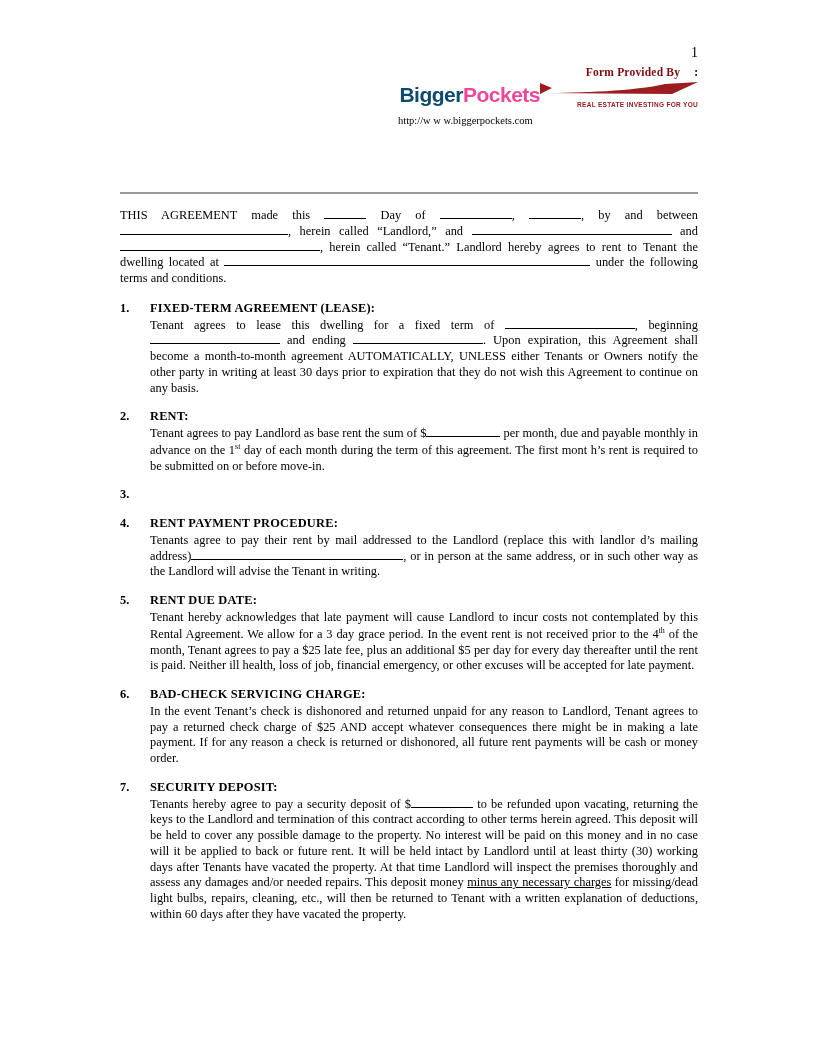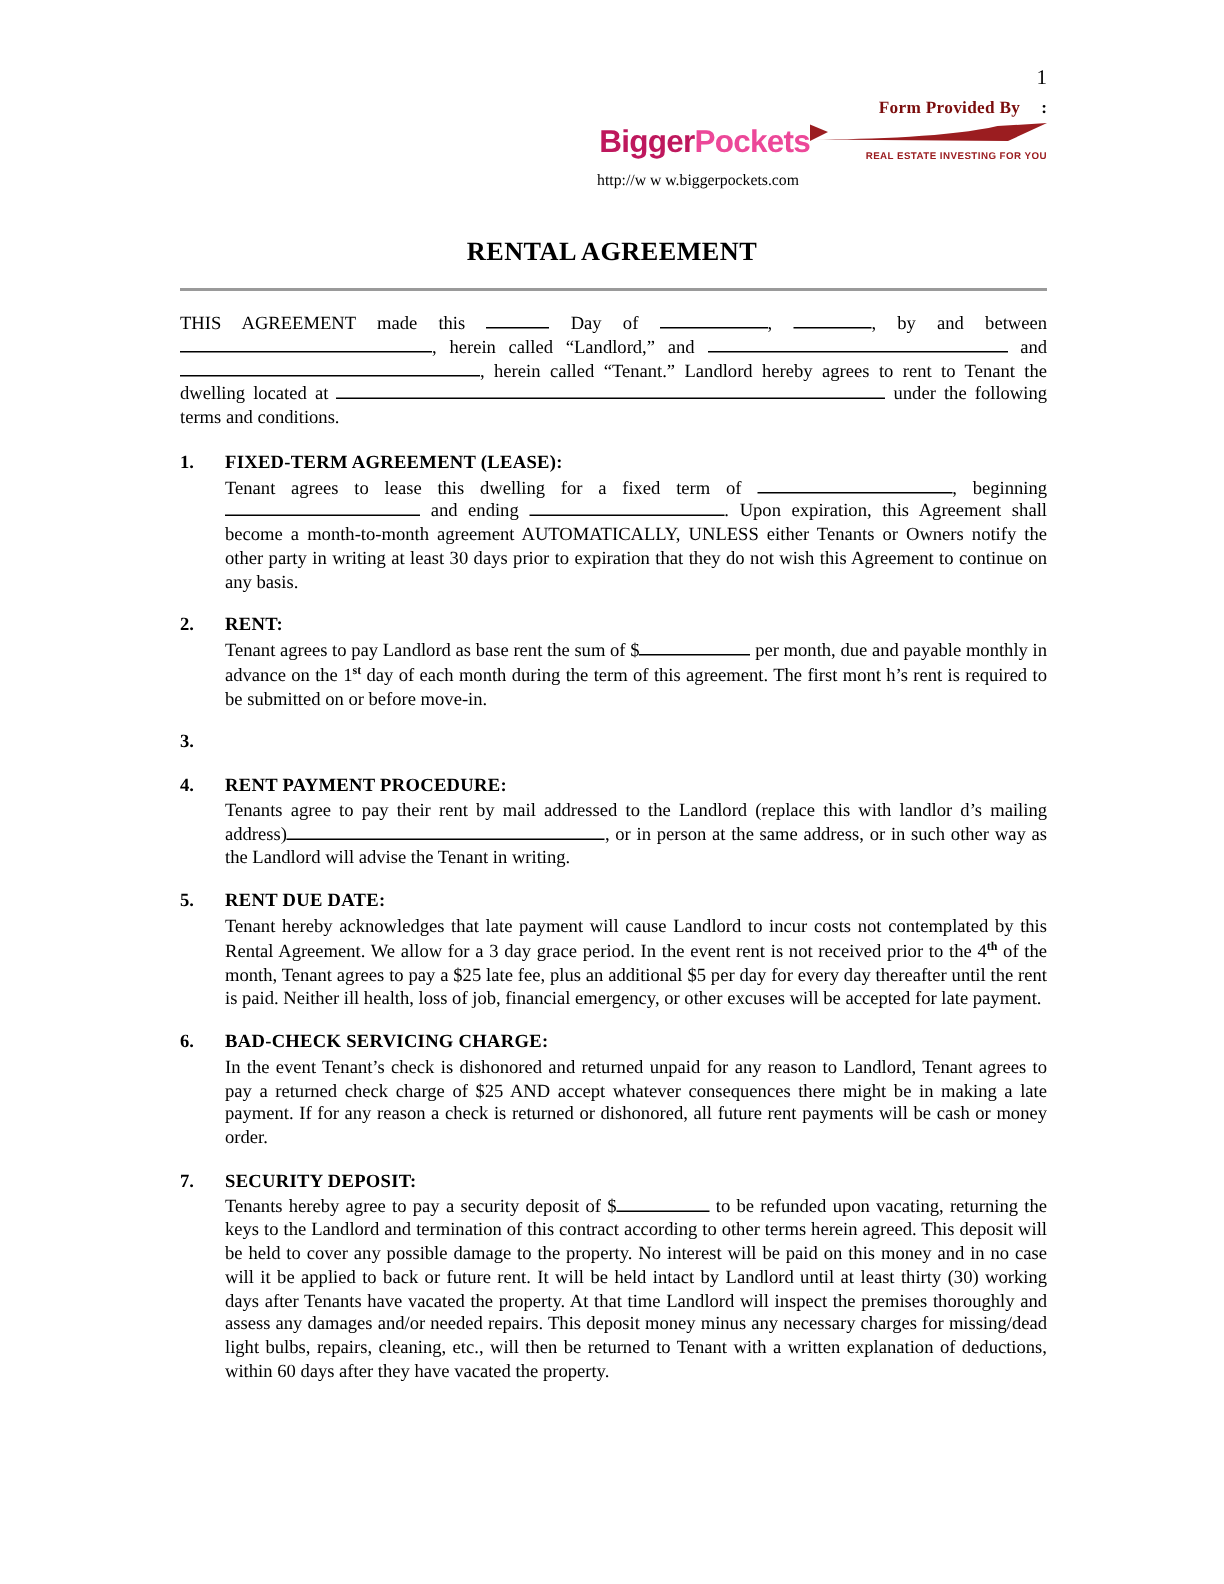--- a/index.html
+++ b/index.html
@@ -59,21 +59,21 @@
     line-height: 1;
   }
   .logo-word {
     font-family: "Liberation Sans", sans-serif;
     font-weight: bold;
     font-size: 21px;
     letter-spacing: -0.5px;
     color: #2c3e76;
     display: inline-block;
   }
-  .logo-word .bigger { color: #be185d; }
+  .logo-word .bigger { color: #0c4a6e; }
   .logo-word .pockets { color: #ec4899; }
   .logo-swoosh {
     display: block;
     margin-top: -2px;
   }
   .logo-tag {
     font-family: "Liberation Sans", sans-serif;
     font-size: 6.5px;
     font-weight: bold;
     color: #9b1d20;
@@ -155,22 +155,22 @@
     font-weight: bold;
     font-size: 12.4px;
     letter-spacing: 0.2px;
     margin-bottom: 1px;
   }
   .clause-text {
     text-align: justify;
     font-size: 12.4px;
     line-height: 1.27;
   }
-  sup { font-size: 8px; vertical-align: super; font-weight: bold; }
-  .u { }
+  sup { font-size: 8px; vertical-align: super; }
+  .u { text-decoration: underline; }
 </style>
 </head>
 <body>
 
 <div class="page">
 
   <div class="page-number">1</div>
 
   <div class="header-block">
     <div>
@@ -180,21 +180,20 @@
       <span class="logo-word"><span class="bigger">Bigger</span><span class="pockets">Pockets</span></span>
       <svg class="logo-swoosh" width="158" height="14" viewBox="0 0 158 14" style="float:right;clear:both;">
         <path d="M2 11 C 40 11, 95 9, 125 2 L 158 0 L 132 12 Z" fill="#9b1d20"></path>
         <path d="M0 12 L 12 6 L 0 1 Z" fill="#9b1d20"></path>
       </svg>
       <div class="logo-tag">REAL ESTATE INVESTING FOR YOU</div>
     </div>
     <div class="site-url">http://w w w.biggerpockets.com</div>
   </div>
 
-  <div class="doc-title">RENTAL AGREEMENT</div>
   <div class="title-rule"></div>
 
   <div class="content">
 
     <div class="intro">
       <span>THIS AGREEMENT made this</span>
       <span class="blank b-short"></span>
       <span>Day of</span>
       <span class="blank b-med"></span><span>,</span>
       <span class="blank b-med2"></span><span>, by and between</span>

